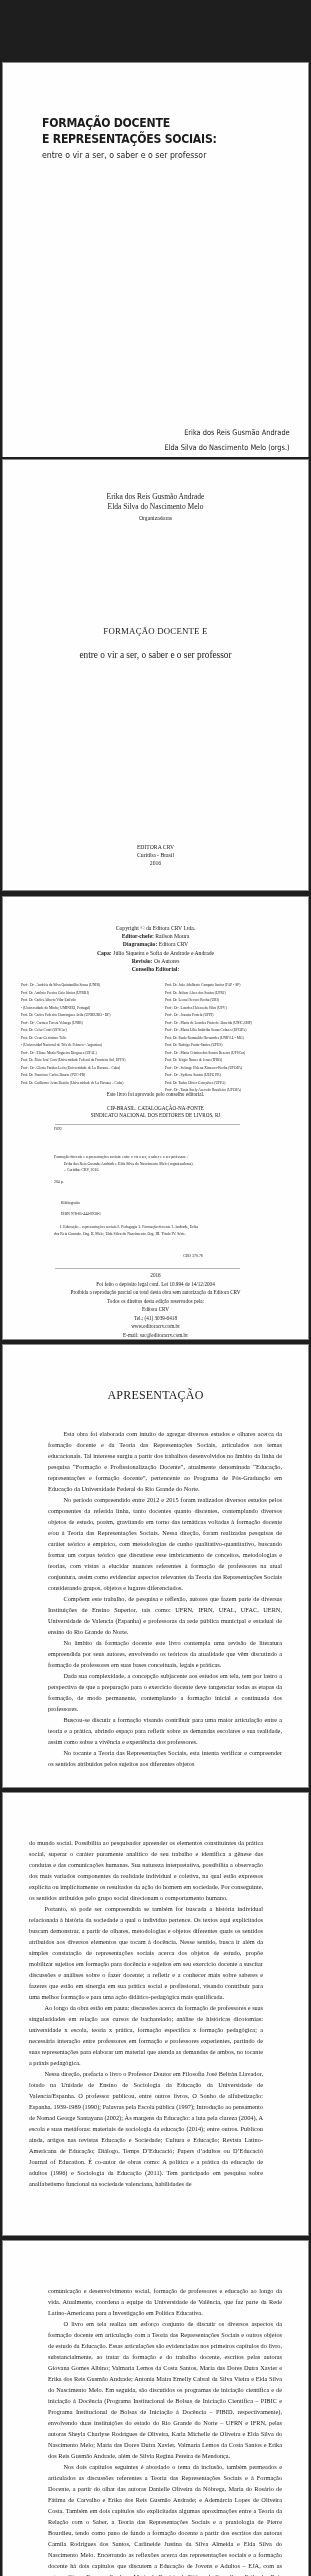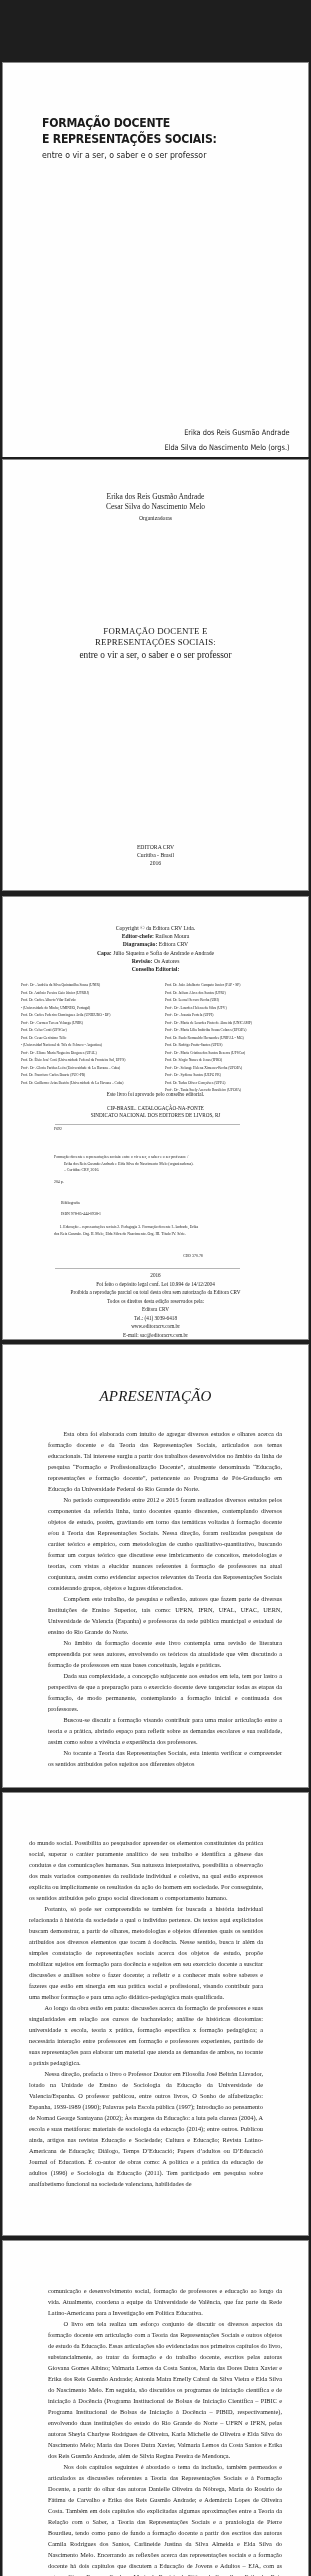--- a/index.html
+++ b/index.html
@@ -25,21 +25,21 @@
   .tp-sub { font-size: 9.3px; }
   .tp-pub { font-size: 5.7px; line-height: 8.2px; }
   
   .cat-head { font-size: 5.7px; line-height: 8.2px; }
   .cat-head b { font-weight: bold; }
   .board { font-size: 4.2px; line-height: 7.5px; transform: scaleX(0.86); transform-origin: left top; white-space: nowrap; }
   .cip { font-size: 5.2px; line-height: 7.2px; }
   .rule { height: 0.5px; background: #b5b5b5; }
   .small { font-size: 4.4px; line-height: 6.7px; transform: scaleX(0.88); transform-origin: left top; white-space: nowrap; }
   
-  .heading { font-size: 15px; letter-spacing: 0.2px; font-style: italic; }
+  .heading { font-size: 12px; letter-spacing: 0.2px; }
   .prose { font-size: 6.3px; line-height: 11px; text-align: justify; hyphens: manual; }
   .prose p { margin: 0; text-indent: 15.5px; }
   .prose p.noindent { text-indent: 0; }
 </style>
 </head>
 <body>
 
 <div class="page" style="top:12px; height:453px;margin-top:48px;">
   <div class="abs cover-title">
     <div>FORMAÇÃO DOCENTE</div>
@@ -53,26 +53,25 @@
     <path d="M8 40 Q14 52 30 54" fill="none" stroke="#1b1b1b" stroke-width="2.5"></path>
     <path d="M40 10 Q48 24 42 44" fill="none" stroke="#1b1b1b" stroke-width="2"></path>
     <text x="25" y="17" font-size="5" text-anchor="middle" font-family="DejaVu Sans, sans-serif" font-weight="bold" fill="#1b1b1b">Editora</text>
     <text x="25" y="32" font-size="13" text-anchor="middle" font-family="DejaVu Sans, sans-serif" font-weight="bold" fill="#1b1b1b">CRV</text>
   </svg>
 </div>
 
 <div class="page" style="top:457px; height:432px;">
   <div class="abs center tp-names" style="top:33px;">
     <div>Erika dos Reis Gusmão Andrade</div>
-    <div>Cesar Silva do Nascimento Melo</div>
+    <div>Elda Silva do Nascimento Melo</div>
   </div>
   <div class="abs center tp-org" style="top:56px;">Organizadoras</div>
   <div class="abs center tp-title" style="top:167px;">
     <div>FORMAÇÃO DOCENTE E</div>
-    <div>REPRESENTAÇÕES SOCIAIS:</div>
   </div>
   <div class="abs center tp-sub" style="top:191px;">entre o vir a ser, o saber e o ser professor</div>
   <div class="abs center tp-pub" style="top:384px;">
     <div>EDITORA CRV</div>
     <div>Curitiba - Brasil</div>
     <div>2016</div>
   </div>
 </div>
 
 <div class="page" style="top:894px; height:444px;">

